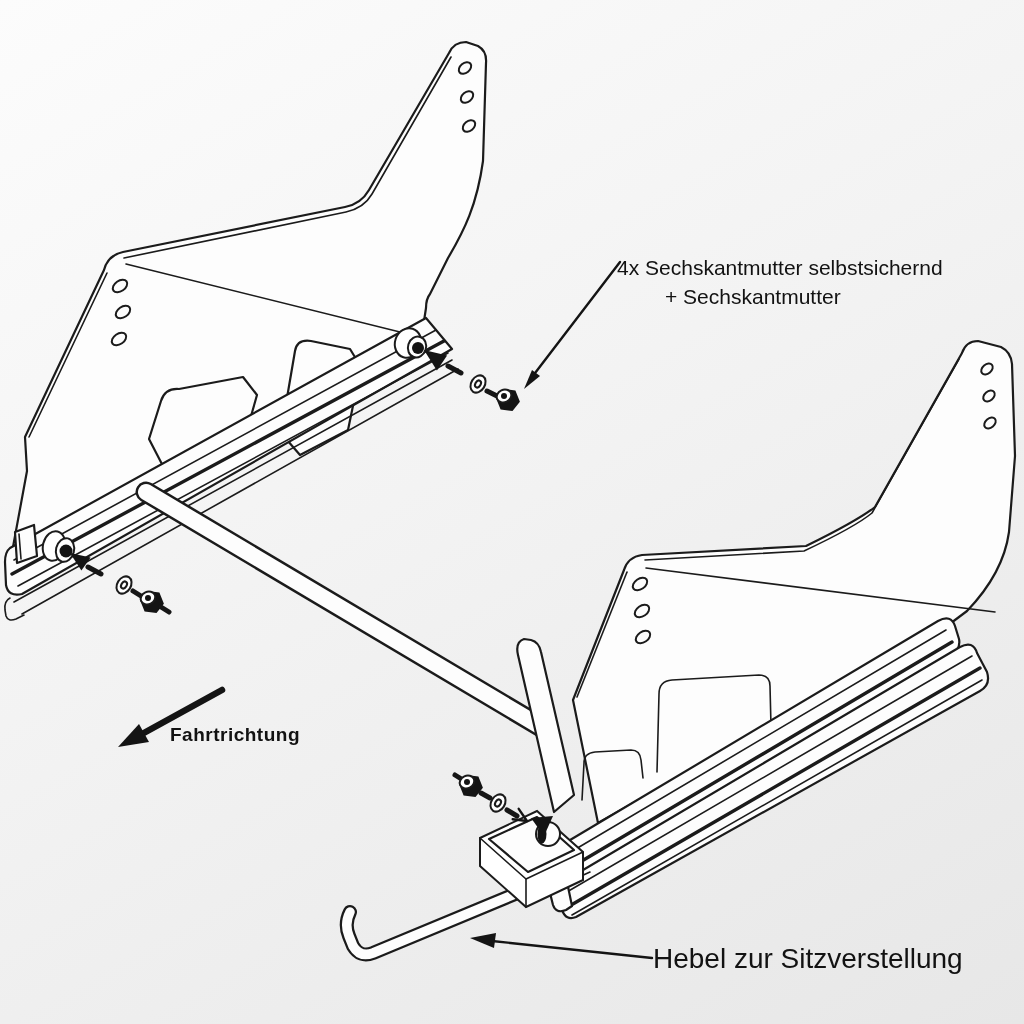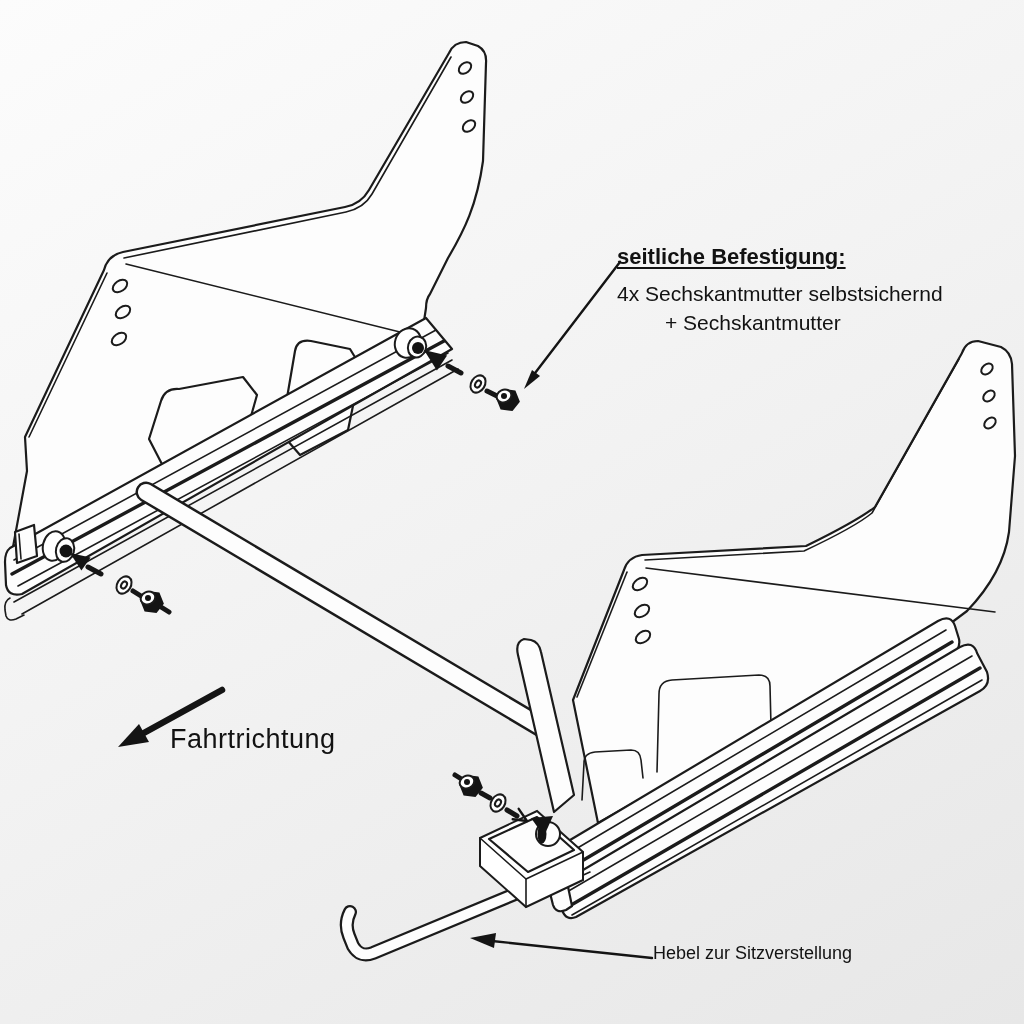--- a/index.html
+++ b/index.html
@@ -8,22 +8,22 @@
     font-family:"Liberation Sans","DejaVu Sans",sans-serif;
     background:linear-gradient(150deg,#fcfcfc 0%,#f3f3f3 45%,#e7e7e7 100%);
   }
   .stage{position:relative;width:1024px;height:1024px;}
   .stage svg{position:absolute;left:0;top:0;}
   .ann{position:absolute;color:#121212;white-space:nowrap;}
   .ann-side{left:617px;top:244px;line-height:26px;}
   .ann-side .t1{font-size:22px;font-weight:700;text-decoration:underline;text-decoration-thickness:2px;text-underline-offset:3px;}
   .ann-side .t2{font-size:21px;margin-top:11px;}
   .ann-side .t3{font-size:21px;margin-top:3px;padding-left:48px;}
-  .ann-dir{left:170px;top:724px;font-size:27px;font-weight:400;letter-spacing:0.5px;}
-  .ann-lever{left:653px;top:943px;font-size:18px;}
+  .ann-dir{left:170px;top:724px;font-size:19px;font-weight:700;letter-spacing:0.5px;}
+  .ann-lever{left:653px;top:943px;font-size:28px;}
   
   .o{fill:#fdfdfd;stroke:#1b1b1b;stroke-width:2.2;stroke-linejoin:round;stroke-linecap:round;}
   .l{fill:none;stroke:#1b1b1b;stroke-width:1.6;stroke-linejoin:round;stroke-linecap:round;}
   .lt{fill:none;stroke:#1b1b1b;stroke-width:3.4;stroke-linecap:round;}
   .hole{fill:#fdfdfd;stroke:#1b1b1b;stroke-width:2;}
   .blk{fill:#141414;stroke:none;}
   .wh{fill:#ffffff;stroke:#1b1b1b;stroke-width:2;}
   .dash{stroke:#161616;stroke-width:5;stroke-linecap:round;fill:none;}
   .thin{stroke:#141414;stroke-width:2.4;fill:none;stroke-linecap:round;}
 </style>
@@ -181,21 +181,20 @@
     <polygon class="blk" points="118,747 139,724 149,742"></polygon>
   </g>
 
   <g>
     <path class="thin" d="M 652,958 L 492,941"></path>
     <polygon class="blk" points="470,938 496,933 494,948"></polygon>
   </g>
 </svg>
 
   <div class="ann ann-side">
-    <div class="t1">seitliche Befestigung:</div>
     <div class="t2">4x Sechskantmutter selbstsichernd</div>
     <div class="t3">+ Sechskantmutter</div>
   </div>
 
   <div class="ann ann-dir">Fahrtrichtung</div>
 
   <div class="ann ann-lever">Hebel zur Sitzverstellung</div>
 
 </div>
 

